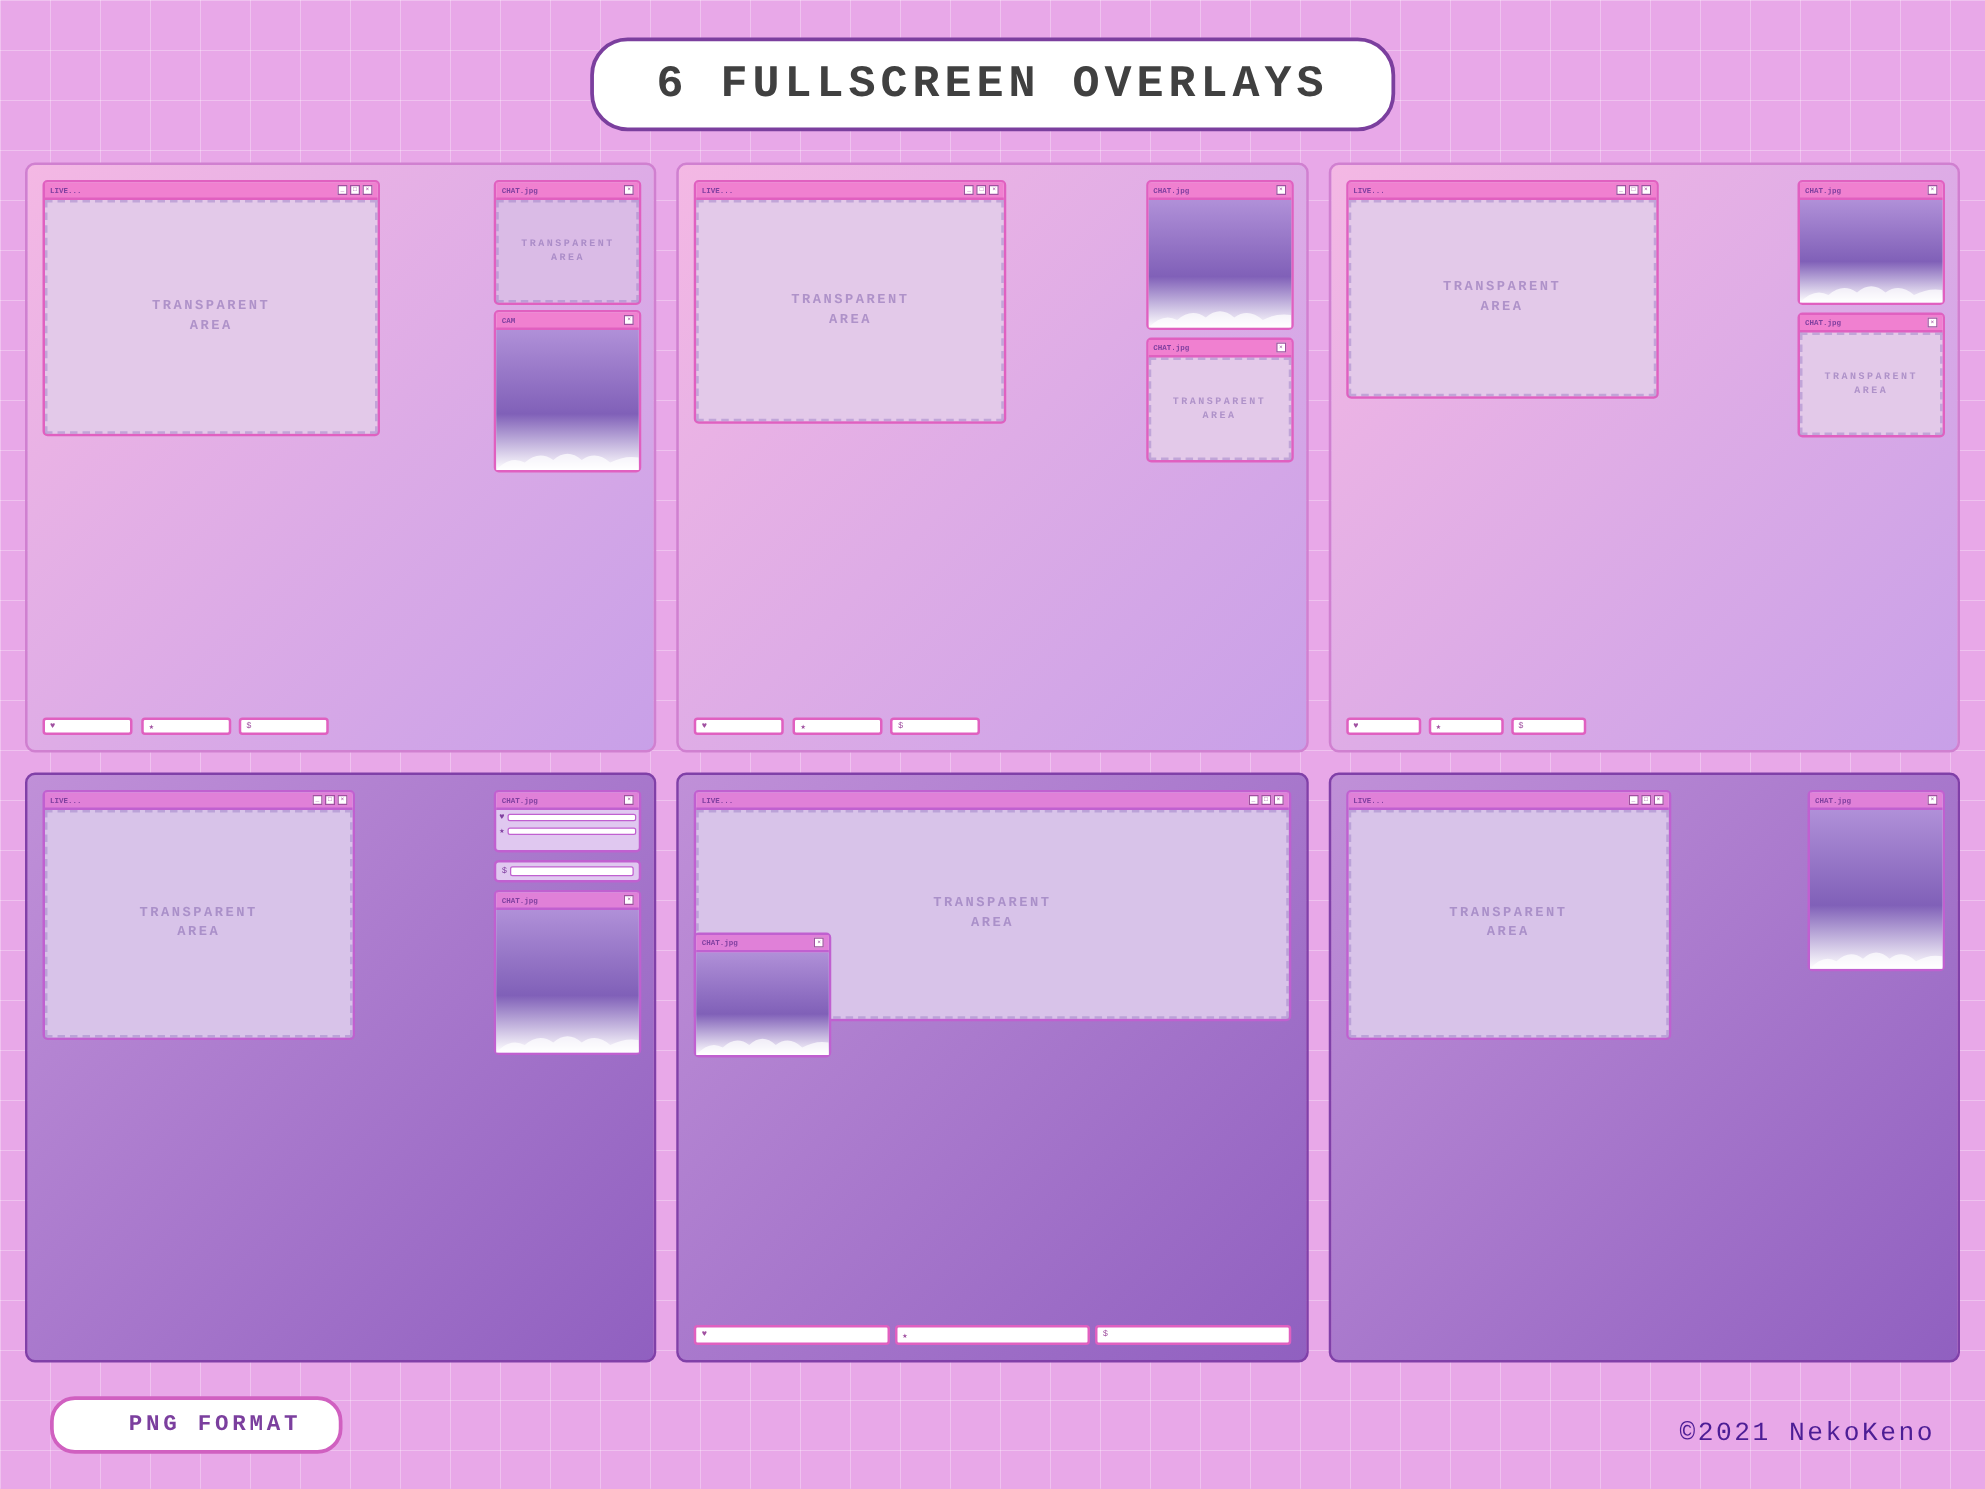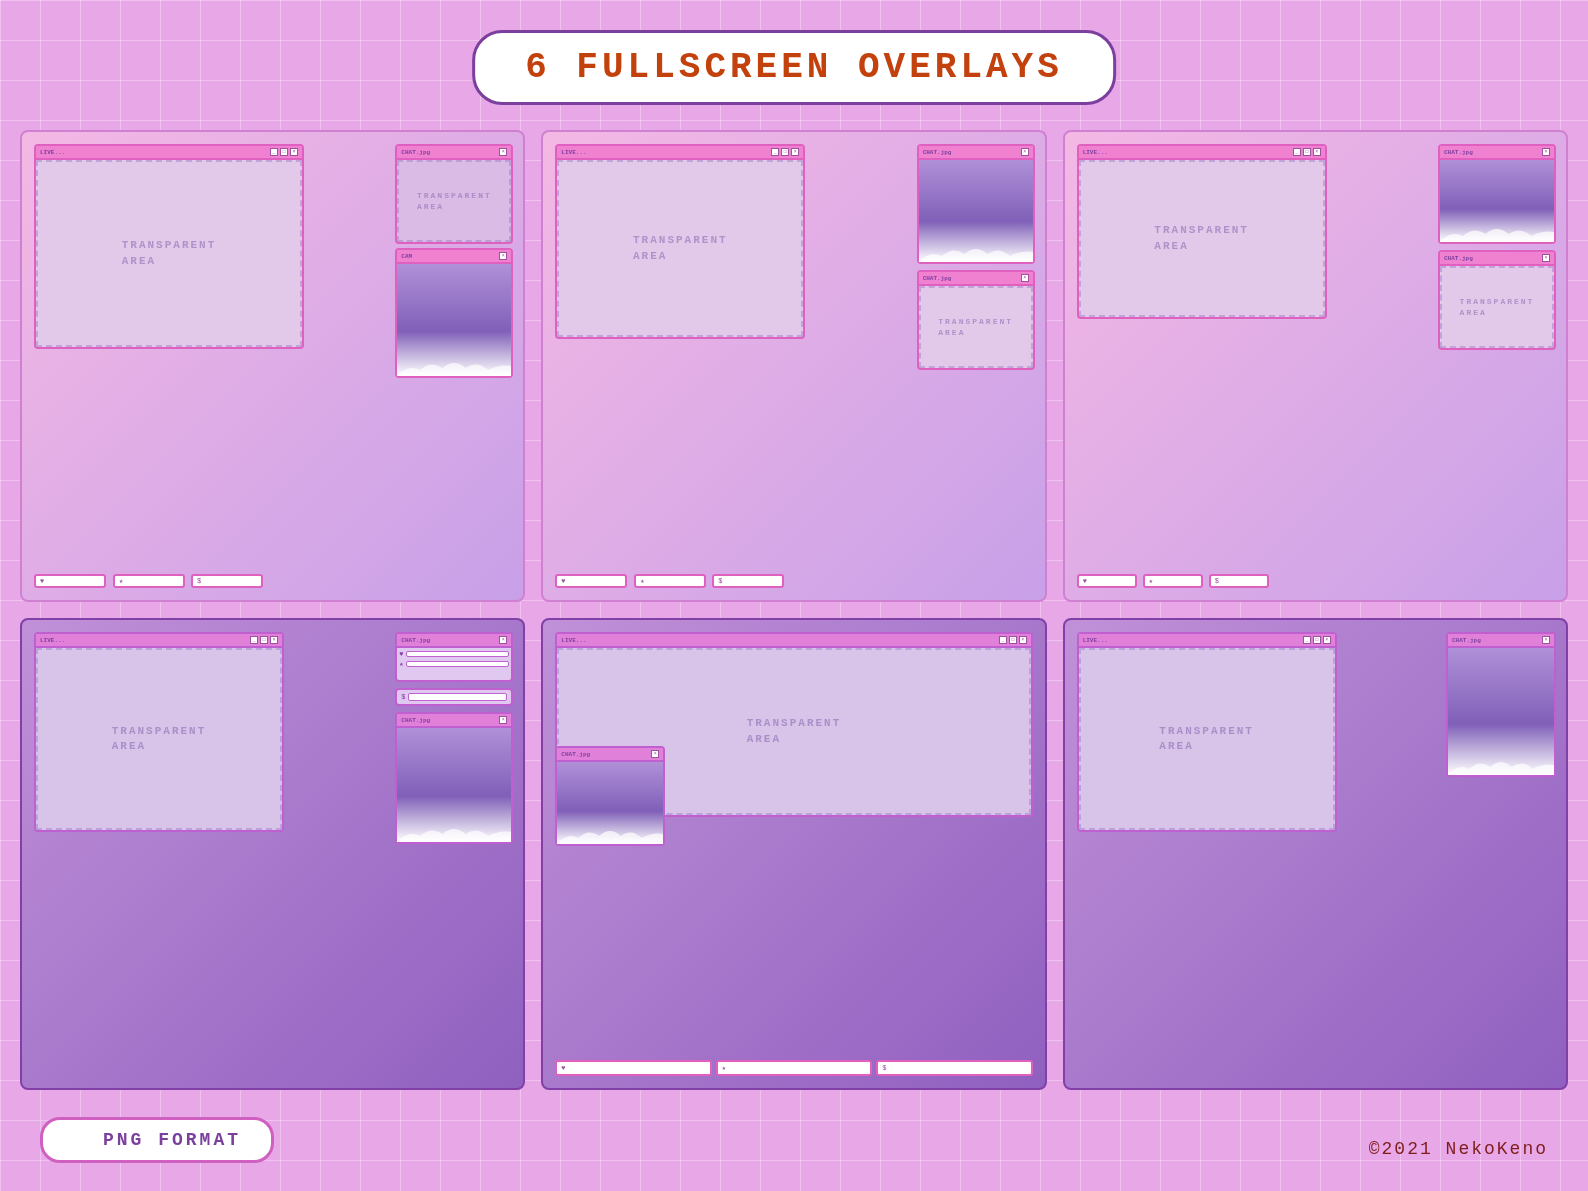--- a/index.html
+++ b/index.html
@@ -26,21 +26,21 @@
       background: white;
       border: 3px solid #7b3f9e;
       border-radius: 30px;
       padding: 14px 50px;
       white-space: nowrap;
     }
     .title-text {
       font-family: 'Courier New', monospace;
       font-weight: bold;
       font-size: 36px;
-      color: #c2410c;
+      color: #404040;
       letter-spacing: 4px;
     }
 
     
     .overlays-grid {
       position: absolute;
       top: 130px;
       left: 20px;
       right: 20px;
       display: grid;
@@ -113,21 +113,21 @@
       display: flex;
       align-items: center;
       justify-content: center;
       flex-direction: column;
     }
 
     .transparent-label {
       font-family: 'Courier New', monospace;
       font-weight: bold;
       color: rgba(140, 110, 180, 0.6);
-      text-align: left;
+      text-align: center;
       letter-spacing: 2px;
       font-size: 11px;
       line-height: 1.4;
       text-transform: uppercase;
     }
 
     
     .cam-window-inner {
       position: absolute;
       bottom: 0;
@@ -174,22 +174,22 @@
       color: #7b3f9e;
       letter-spacing: 3px;
       margin-left: 30px;
     }
 
     .copyright {
       position: absolute;
       bottom: 32px;
       right: 40px;
       font-family: 'Courier New', monospace;
-      font-size: 18px;
-      color: #7f1d1d;
+      font-size: 21px;
+      color: #4c1d95;
       letter-spacing: 2px;
     }
 
     
     .card-inner {
       position: relative;
       width: 100%;
       height: 100%;
     }
 

